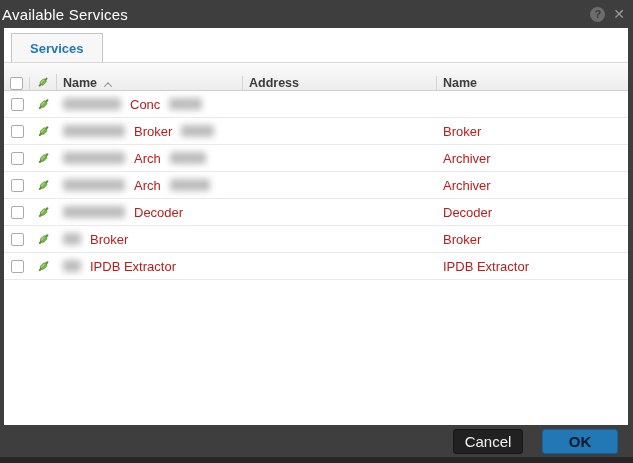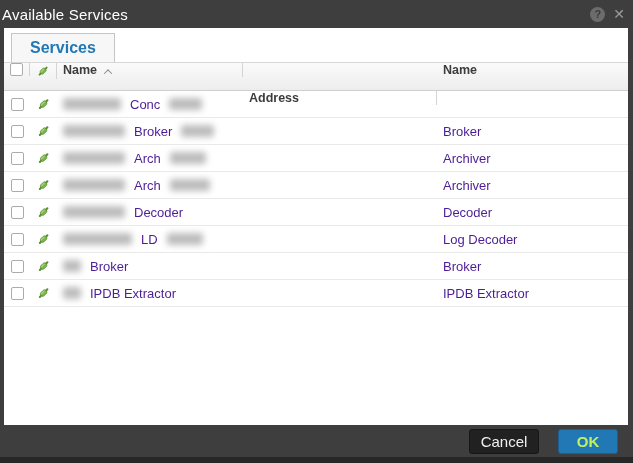--- a/index.html
+++ b/index.html
@@ -40,26 +40,26 @@
 
   
   .tabstrip { height: 34px; background: #ffffff; position: relative; }
   .tab {
     position: absolute; left: 7px; top: 5px; height: 29px;
     background: #f7f7f7;
     border: 1px solid #c5c5c5; border-bottom: none;
     padding: 0 18px; display: flex; align-items: center;
     cursor: pointer;
   }
-  .tab-label { color: #2178b5; font-size: 16px; font-weight: bold; }
+  .tab-label { color: #2178b5; font-size: 13px; font-weight: bold; }
 
   
   .grid { width: 100%; border-top: 1px solid #d7d7d7; }
   .grid-header {
-    display: flex; align-items: flex-start; height: 28px;
+    display: flex; align-items: flex-end; height: 28px;
     background: linear-gradient(#fafafa, #ededed);
     border-bottom: 1px solid #cfcfcf;
   }
   .grid-header .hcell {
     display: flex; align-items: center;
     font-size: 12.5px; font-weight: bold; color: #3c3c3c;
     border-right: 1px solid #d4d4d4;
     padding: 0 6px;
   }
   .col-check { width: 26px; justify-content: center; flex: none; }
@@ -79,21 +79,21 @@
     width: 13px; height: 13px; background: #ffffff;
     border: 1px solid #ababab; border-radius: 2px; cursor: pointer;
   }
 
   .grid-row {
     display: flex; align-items: stretch; height: 27px;
     border-bottom: 1px solid #e9e9e9; background: #ffffff;
   }
   .grid-row .cell {
     display: flex; align-items: center; padding: 0 6px;
-    font-size: 13px; color: #4c1d95; white-space: nowrap; overflow: hidden;
+    font-size: 13px; color: #b91c1c; white-space: nowrap; overflow: hidden;
   }
   .blur-blob {
     display: inline-block; height: 12px; border-radius: 2px;
     background: #bdbdbd; filter: blur(3px);
     margin-right: 9px; flex: none;
   }
   .seg-text { margin-right: 9px; }
 
   .svc-icon { width: 16px; height: 16px; display: block; }
 
@@ -111,22 +111,22 @@
   .btn {
     height: 25px; border-radius: 3px; font-size: 15px;
     font-family: "Liberation Sans", sans-serif;
     display: flex; align-items: center; justify-content: center;
     cursor: pointer;
   }
   .btn-cancel {
     width: 70px; background: #212121; border: 1px solid #161616; color: #f0f0f0;
   }
   .btn-ok {
-    width: 60px; background: #2178b5; border: 1px solid #1a6096;
-    color: #bef264; font-weight: bold;
+    width: 76px; background: #2178b5; border: 1px solid #1a6096;
+    color: #0f172a; font-weight: bold;
   }
 </style>
 </head>
 <body>
 
 <div class="dialog">
 
   <div class="titlebar">
     <div class="title">Available Services</div>
     <div class="help-icon">?</div>
@@ -294,44 +294,20 @@
               <svg class="svc-icon" viewBox="0 0 16 16">
             <g transform="rotate(-45 8 8)">
               <rect x="1.2" y="7.1" width="4" height="2.2" rx="1.1" fill="#5a8f33"></rect>
               <rect x="10.8" y="7.1" width="4" height="2.2" rx="1.1" fill="#5a8f33"></rect>
               <rect x="4.2" y="5.7" width="7.6" height="4.9" rx="2.2" fill="#7ab648" stroke="#4e7e2a" stroke-width="0.6"></rect>
               <rect x="5.2" y="6.4" width="5.4" height="1.4" rx="0.7" fill="#a4d574"></rect>
             </g>
           </svg>
             </div>
             <div class="cell col-name">
-              <span class="blur-blob" style="width: 69px;"></span>
-              <span class="seg-text">LD</span>
-              <span class="blur-blob" style="width: 36px;"></span>
-            </div>
-            <div class="cell col-address">
-              <span class="blur-blob" style="width: 76px;"></span>
-            </div>
-            <div class="cell col-type">Log Decoder</div>
-          </div>
-          <div class="grid-row">
-            <div class="cell col-check" style="justify-content: center;">
-              <span class="checkbox"></span>
-            </div>
-            <div class="cell col-icon" style="justify-content: center;">
-              <svg class="svc-icon" viewBox="0 0 16 16">
-            <g transform="rotate(-45 8 8)">
-              <rect x="1.2" y="7.1" width="4" height="2.2" rx="1.1" fill="#5a8f33"></rect>
-              <rect x="10.8" y="7.1" width="4" height="2.2" rx="1.1" fill="#5a8f33"></rect>
-              <rect x="4.2" y="5.7" width="7.6" height="4.9" rx="2.2" fill="#7ab648" stroke="#4e7e2a" stroke-width="0.6"></rect>
-              <rect x="5.2" y="6.4" width="5.4" height="1.4" rx="0.7" fill="#a4d574"></rect>
-            </g>
-          </svg>
-            </div>
-            <div class="cell col-name">
               <span class="blur-blob" style="width: 18px;"></span>
               <span class="seg-text">Broker</span>
             </div>
             <div class="cell col-address">
               <span class="blur-blob" style="width: 52px;"></span>
             </div>
             <div class="cell col-type">Broker</div>
           </div>
           <div class="grid-row">
             <div class="cell col-check" style="justify-content: center;">

